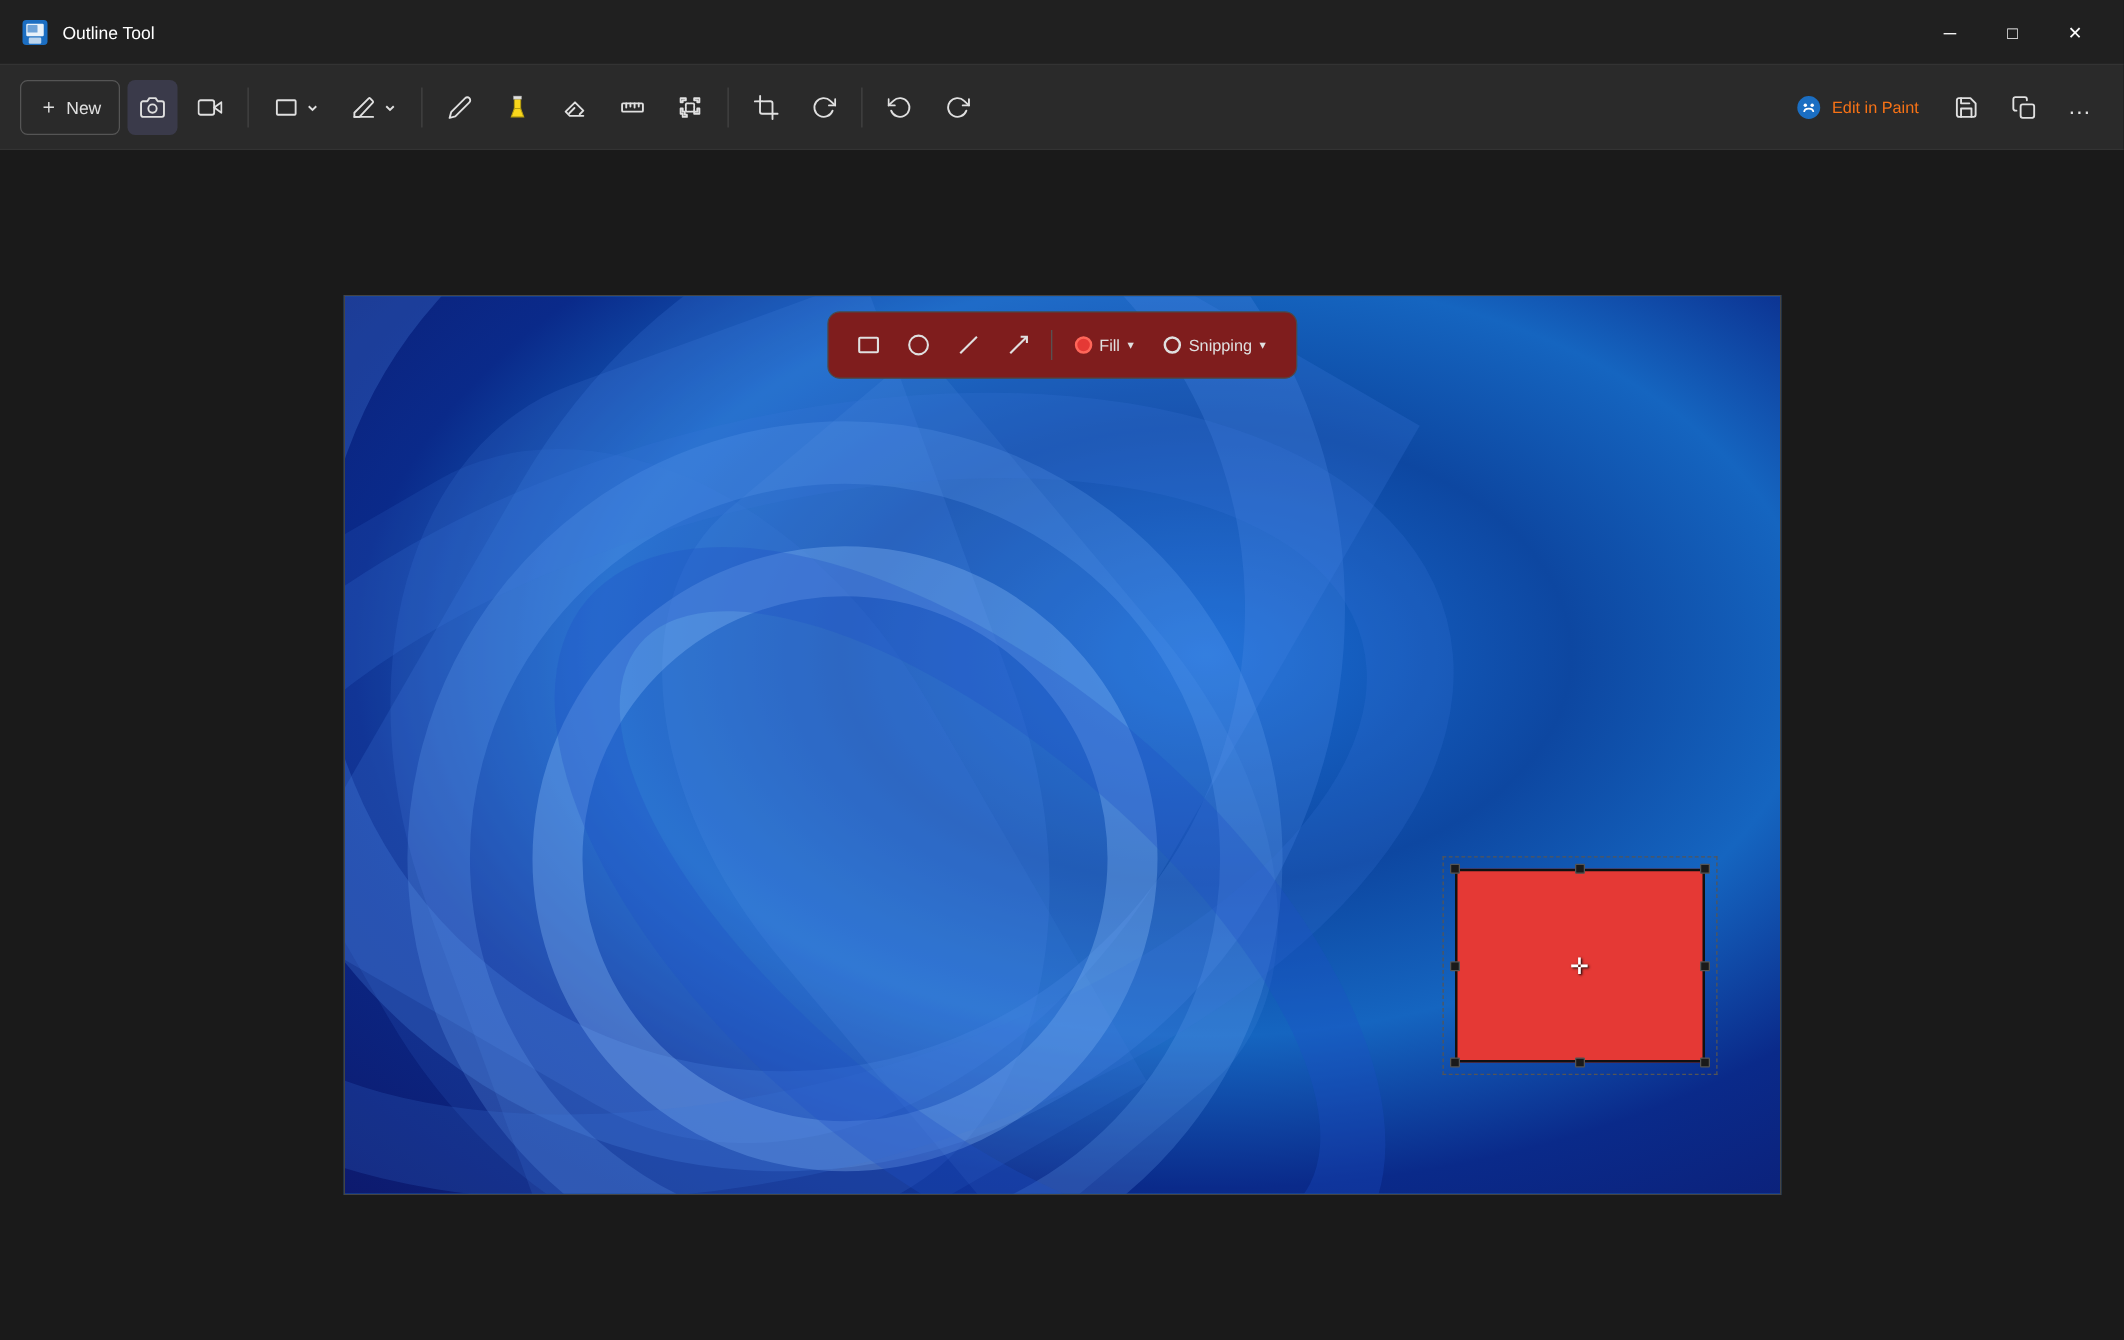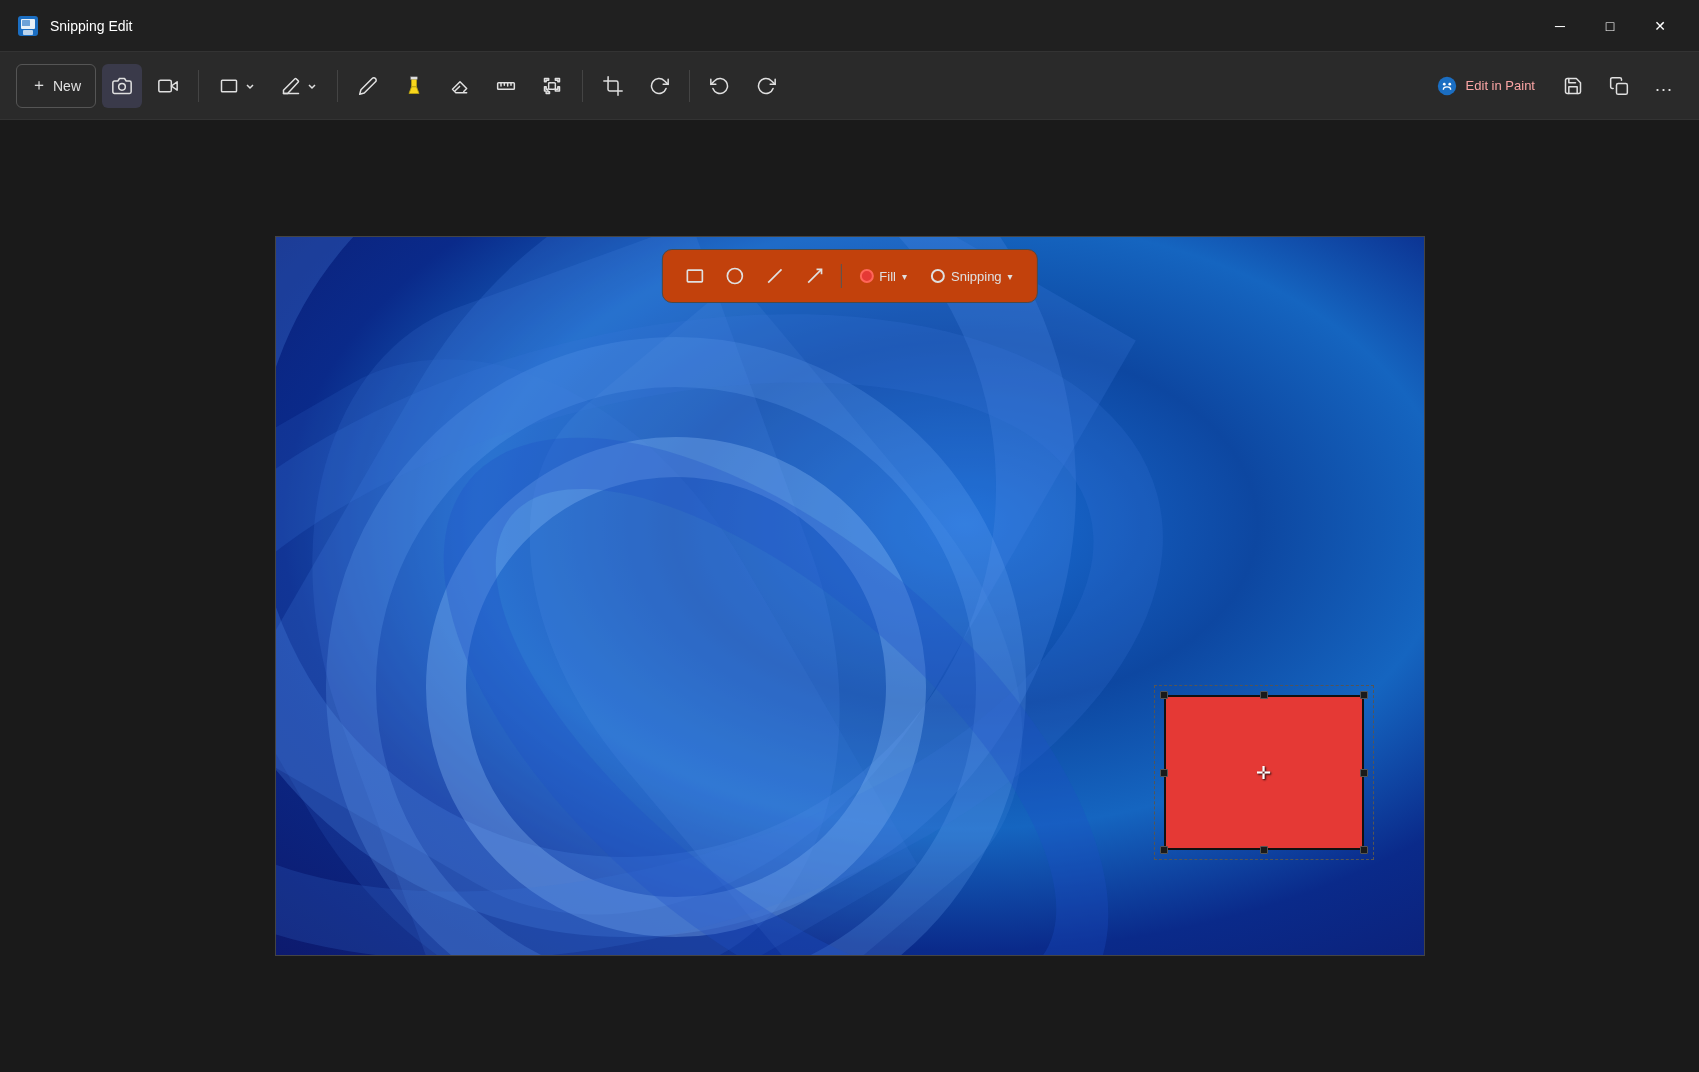--- a/index.html
+++ b/index.html
@@ -91,21 +91,21 @@
       display: flex;
       align-items: center;
       gap: 6px;
     }
     .edit-paint-btn {
       display: flex;
       align-items: center;
       gap: 8px;
       background: transparent;
       border: none;
-      color: #fca5a5;
+      color: #f97316;
       font-size: 13px;
       padding: 6px 12px;
       border-radius: 6px;
       cursor: pointer;
       height: 44px;
     }
 
     
     .canvas-area {
       position: relative;
@@ -191,21 +191,21 @@
 
     
     .drawing-toolbar {
       position: absolute;
       top: 12px;
       left: 50%;
       transform: translateX(-50%);
       display: flex;
       align-items: center;
       gap: 4px;
-      background: #c2410c;
+      background: #7f1d1d;
       border: 1px solid #4a4a4a;
       border-radius: 10px;
       padding: 8px 14px;
       z-index: 10;
     }
     .dt-btn {
       background: transparent;
       border: none;
       color: #e0e0e0;
       width: 36px;
@@ -319,21 +319,21 @@
 
 <div class="title-bar">
   <div class="title-bar-left">
 
     <svg class="app-icon" viewBox="0 0 24 24">
       <rect x="2" y="2" width="20" height="20" rx="3" fill="#1b6ec2"></rect>
       <rect x="5" y="5" width="14" height="10" rx="1" fill="white" fill-opacity="0.9"></rect>
       <rect x="7" y="16" width="10" height="5" rx="1" fill="white" fill-opacity="0.7"></rect>
       <rect x="6" y="6" width="8" height="6" rx="0.5" fill="#1b6ec2" fill-opacity="0.6"></rect>
     </svg>
-    <span class="app-title">Snipping Edit</span>
+    <span class="app-title">Outline Tool</span>
   </div>
   <div class="title-bar-controls">
     <button class="win-btn">─</button>
     <button class="win-btn">□</button>
     <button class="win-btn close">✕</button>
   </div>
 </div>
 
 <div class="toolbar">
 

